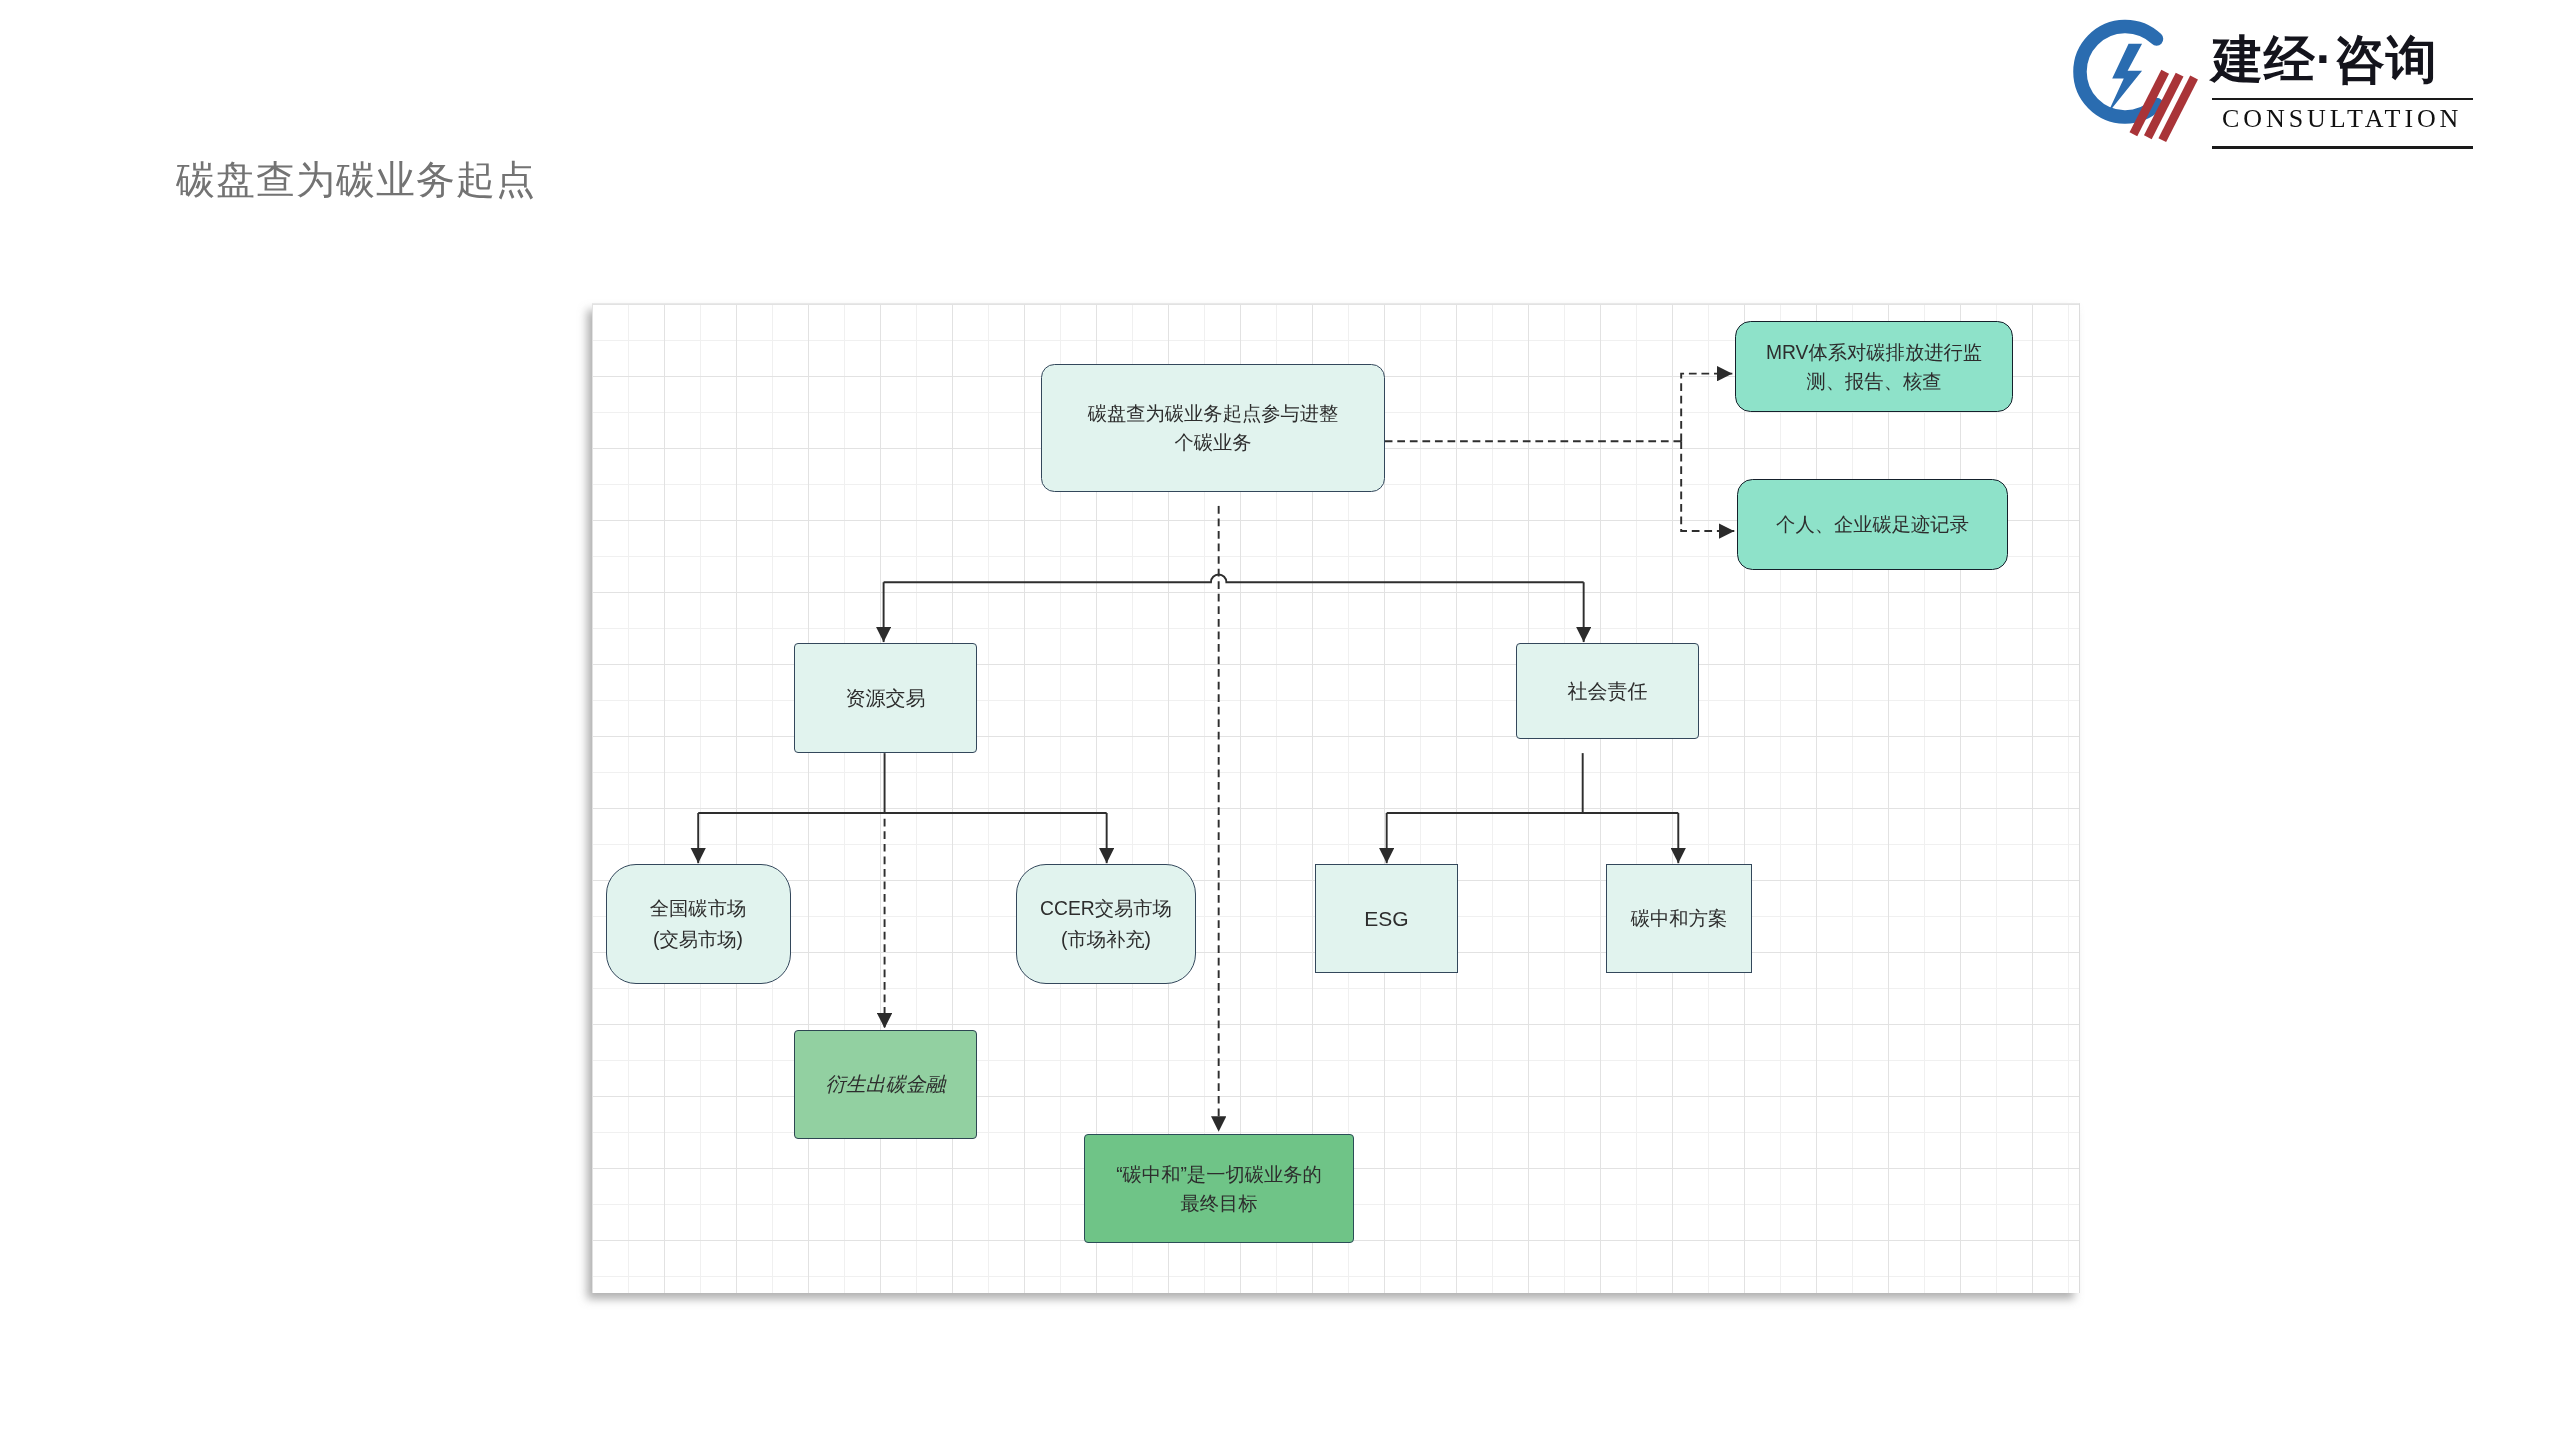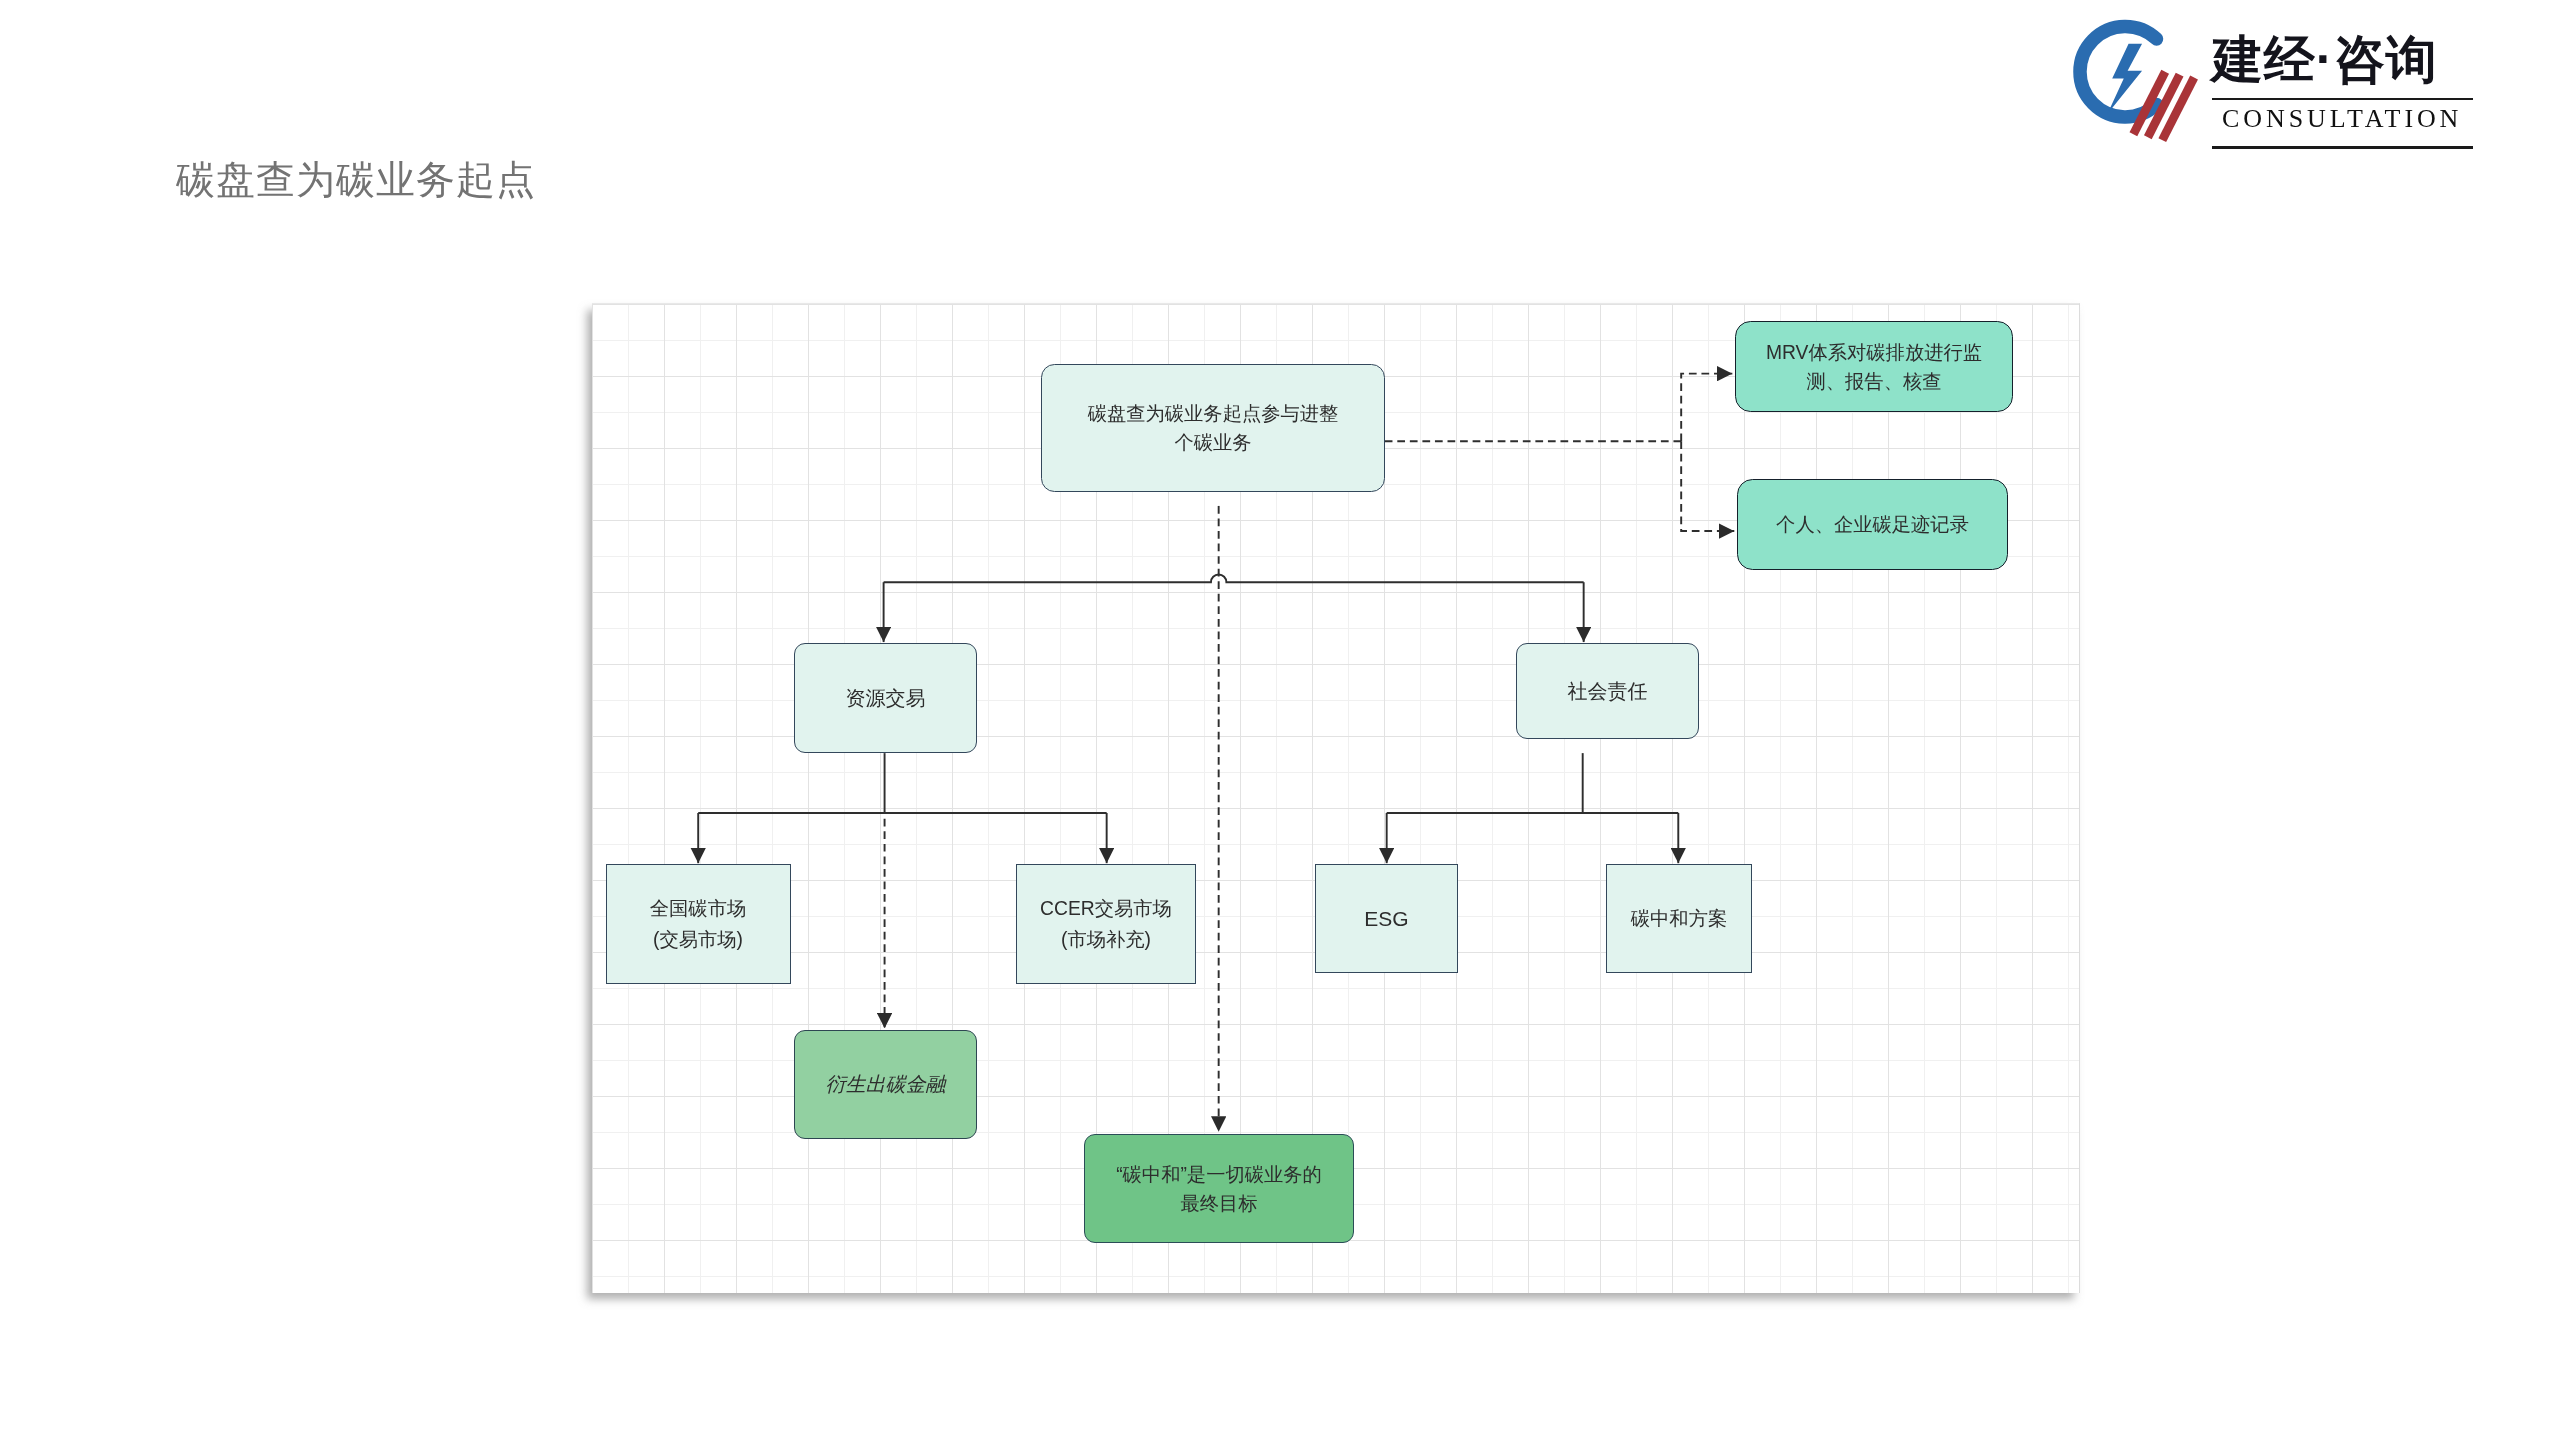--- a/index.html
+++ b/index.html
@@ -38,24 +38,24 @@
   .connectors{position:absolute;left:0;top:0;width:1487px;height:989px;}
   
   .node{
     position:absolute;display:flex;align-items:center;justify-content:center;
     text-align:center;font-size:19.3px;line-height:29px;color:#2d2d2d;box-sizing:border-box;
   }
   .pale{background:#e1f3ee;border:1.9px solid #33475b;}
   .mint{background:#8ee2c9;border:1.9px solid #15202b;}
   .green{background:#92d0a1;border:1.9px solid #2d4652;}
   .dgreen{background:#6fc487;border:1.9px solid #2b4d57;}
-  .round12{border-radius:11px;justify-content:center;}
+  .round12{border-radius:4px;justify-content:center;}
   .round14{border-radius:13.5px;}
   .round16{border-radius:15.5px;}
-  .prewrap{white-space:pre-line;}
+  .prewrap{white-space:pre-line;border-radius:30px;}
 
   .n-root{left:449px;top:60px;width:344px;height:128px;padding:0 41px;}
   .n-mrv{left:1143px;top:17.4px;width:278px;height:91px;padding:0 27px;}
   .n-footprint{left:1145px;top:175px;width:271px;height:91px;}
   .n-resource{left:202px;top:339px;width:183px;height:110px;font-size:20px;}
   .n-social{left:924px;top:339px;width:183px;height:96px;font-size:20px;}
   .n-national{left:13.5px;top:560px;width:185px;height:120px;line-height:31px;}
   .n-ccer{left:424px;top:560px;width:180px;height:120px;line-height:31px;}
   .n-esg{left:723px;top:560px;width:143px;height:109px;font-size:21px;}
   .n-plan{left:1014px;top:560px;width:146px;height:109px;}

